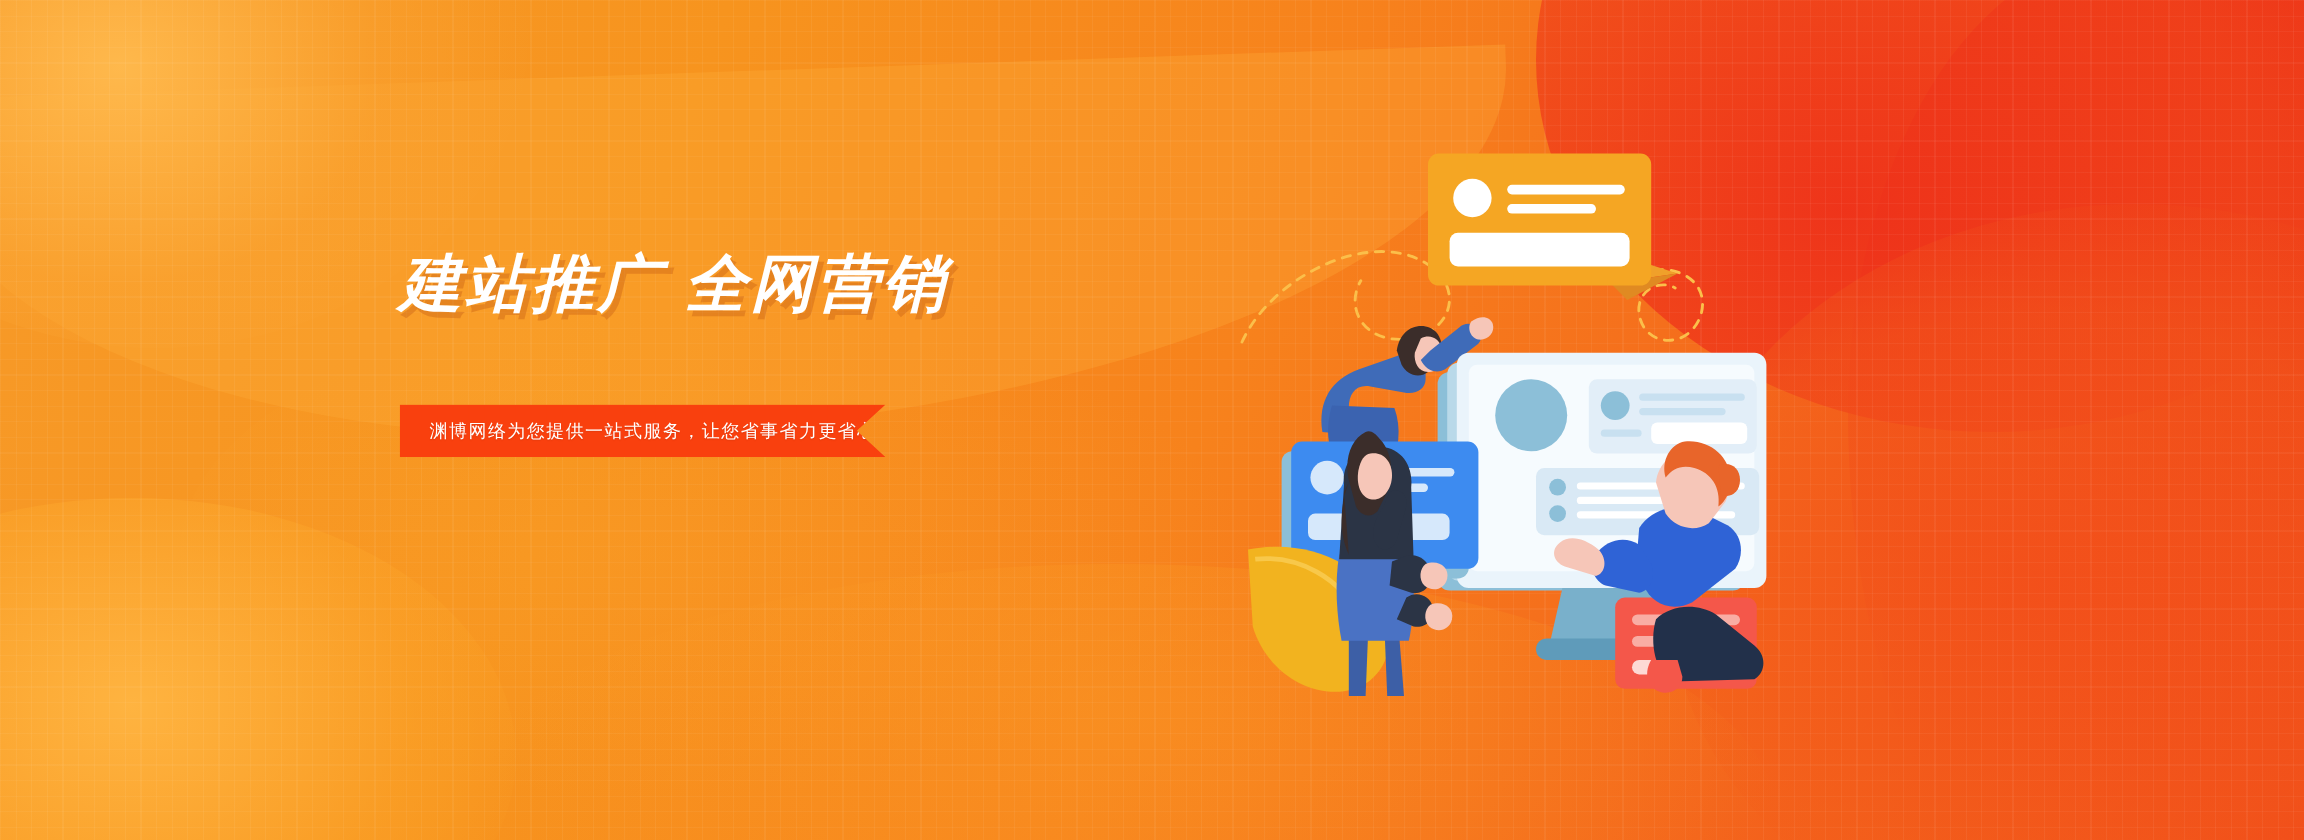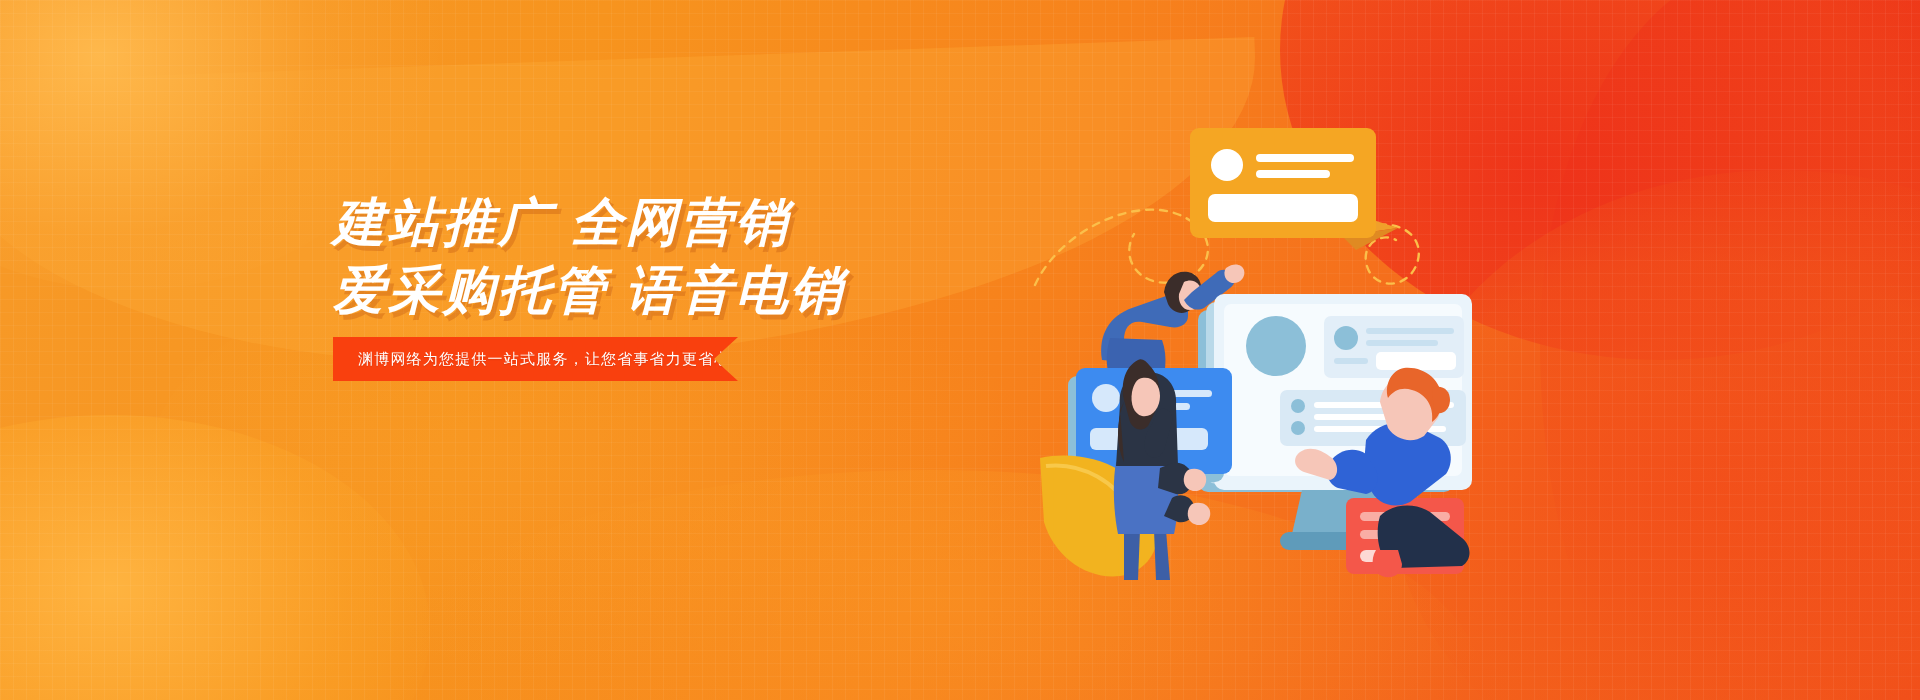--- a/index.html
+++ b/index.html
@@ -62,21 +62,21 @@
   
   .grid-texture {
     position:absolute; inset:0;
     background-image:
       repeating-linear-gradient(to right, rgba(255,255,255,.055) 0 1px, transparent 1px 13px),
       repeating-linear-gradient(to bottom, rgba(255,255,255,.045) 0 1px, transparent 1px 13px);
     pointer-events:none;
   }
 
   
-  .copy { position:absolute; left:333px; top:193px; width:640px; }
+  .copy { position:absolute; left:333px; top:208px; width:640px; }
   .headline {
     font-family:"Liberation Sans","DejaVu Sans",sans-serif;
     font-weight:bold;
     font-style:italic;
     font-size:52px;
     line-height:58px;
     letter-spacing:3px;
     color:#ffffff;
     text-shadow:4px 5px 0 rgba(196,92,18,.38);
     white-space:nowrap;
@@ -118,21 +118,20 @@
     <div class="blob blob-right-red-top"></div>
     <div class="blob blob-right-red-mid"></div>
     <div class="blob blob-topleft-glow"></div>
     <div class="blob blob-bottomleft"></div>
     <div class="blob blob-orange-wash-bottom"></div>
   </div>
   <div class="grid-texture"></div>
 
   <div class="copy">
     <div class="headline line1">建站推广  全网营销</div>
-    <div class="headline line2">爱采购托管   语音电销</div>
   </div>
 
   <div class="ribbon-wrap">
     <div class="ribbon-body">
       <span class="ribbon-text">渊博网络为您提供一站式服务，让您省事省力更省心</span>
     </div>
   </div>
 
   <div class="illo">
     <svg viewBox="0 0 420 480" xmlns="http://www.w3.org/2000/svg">

